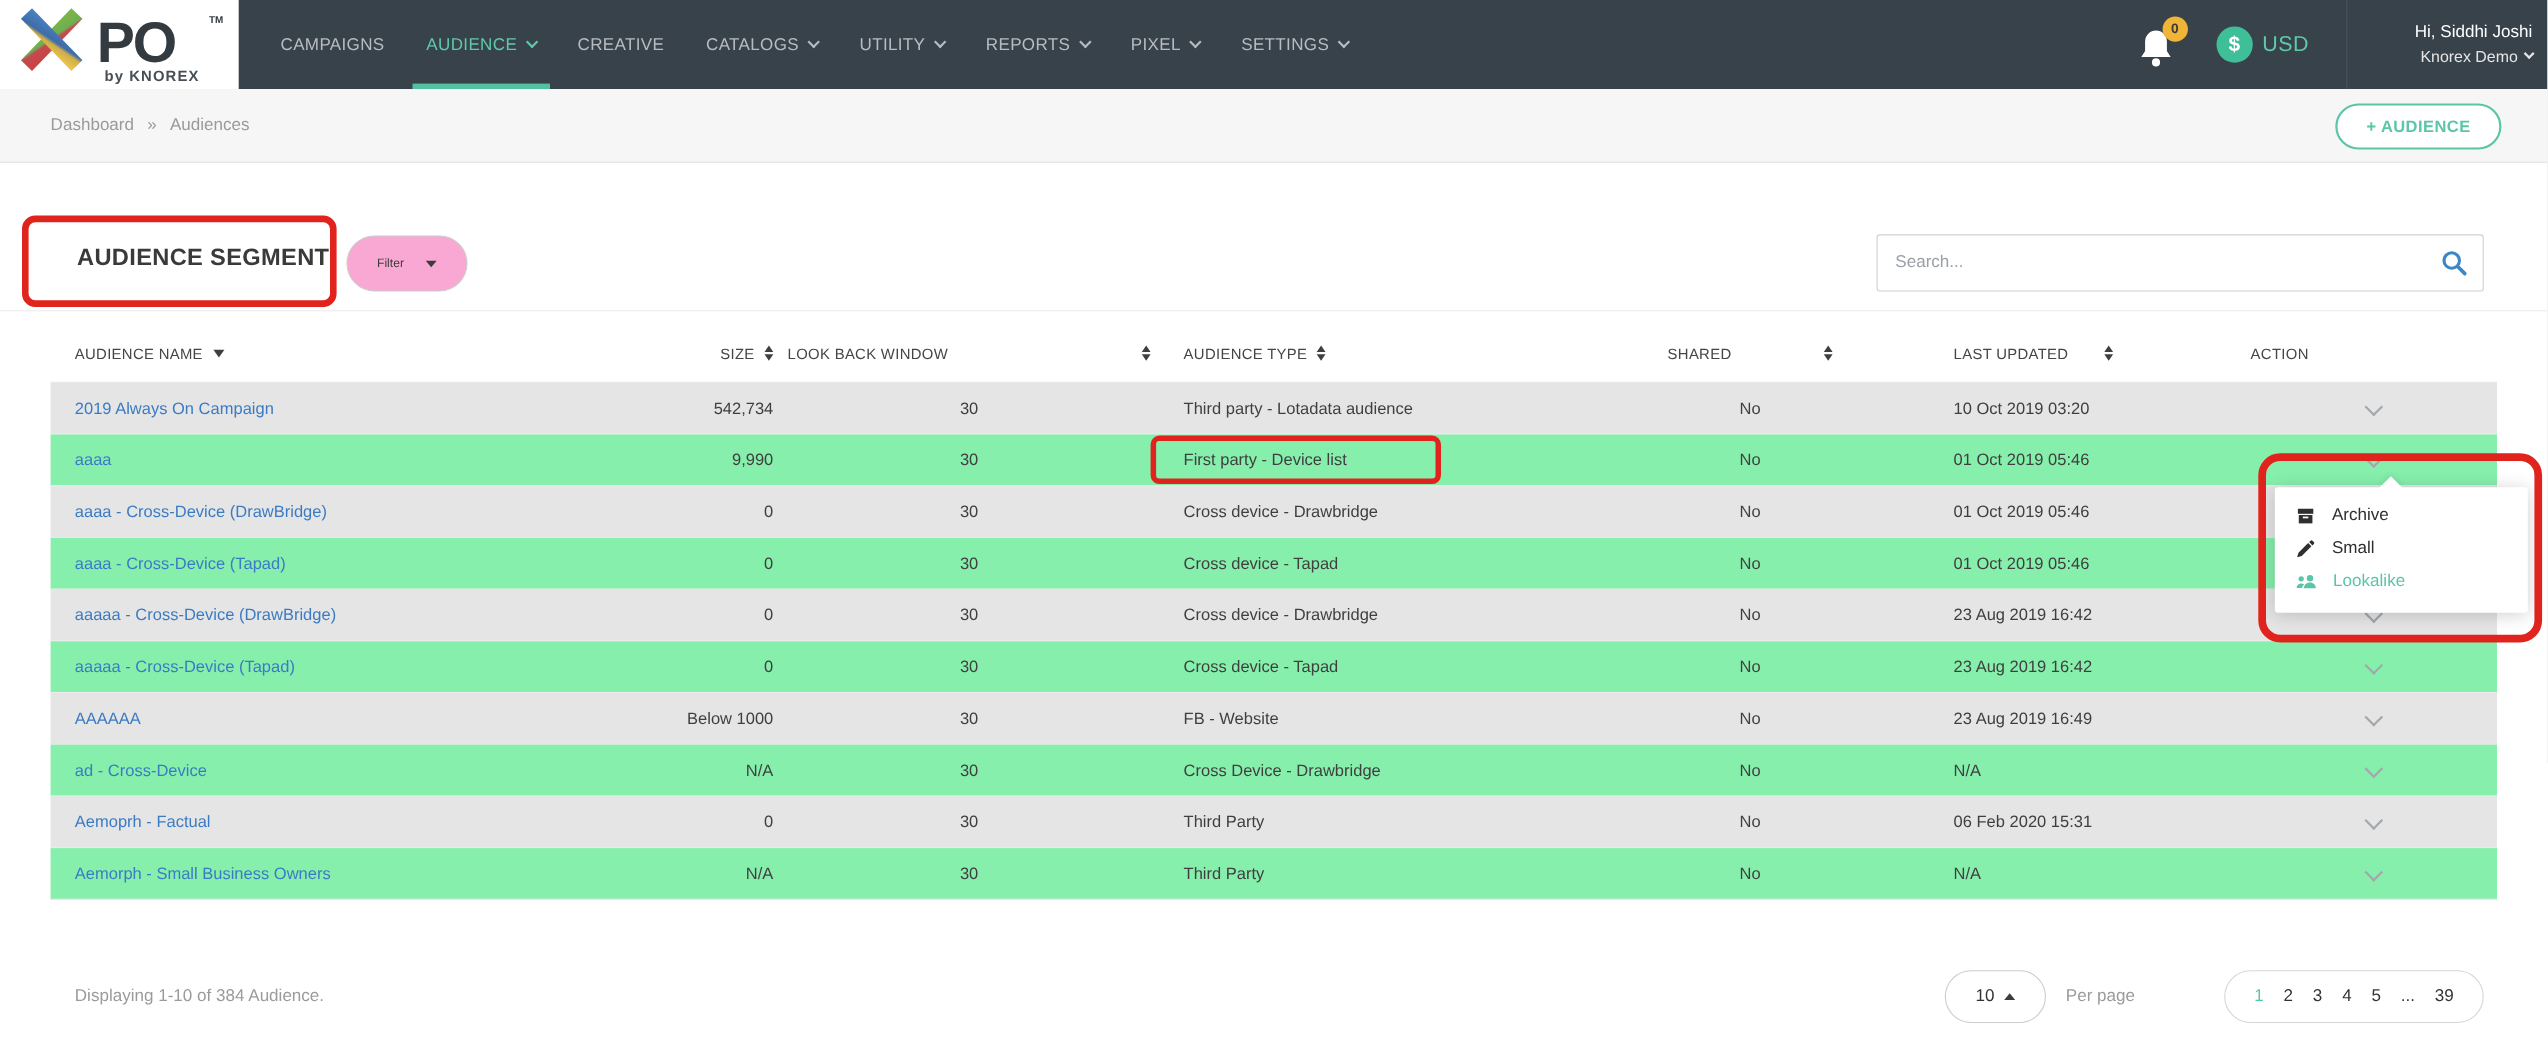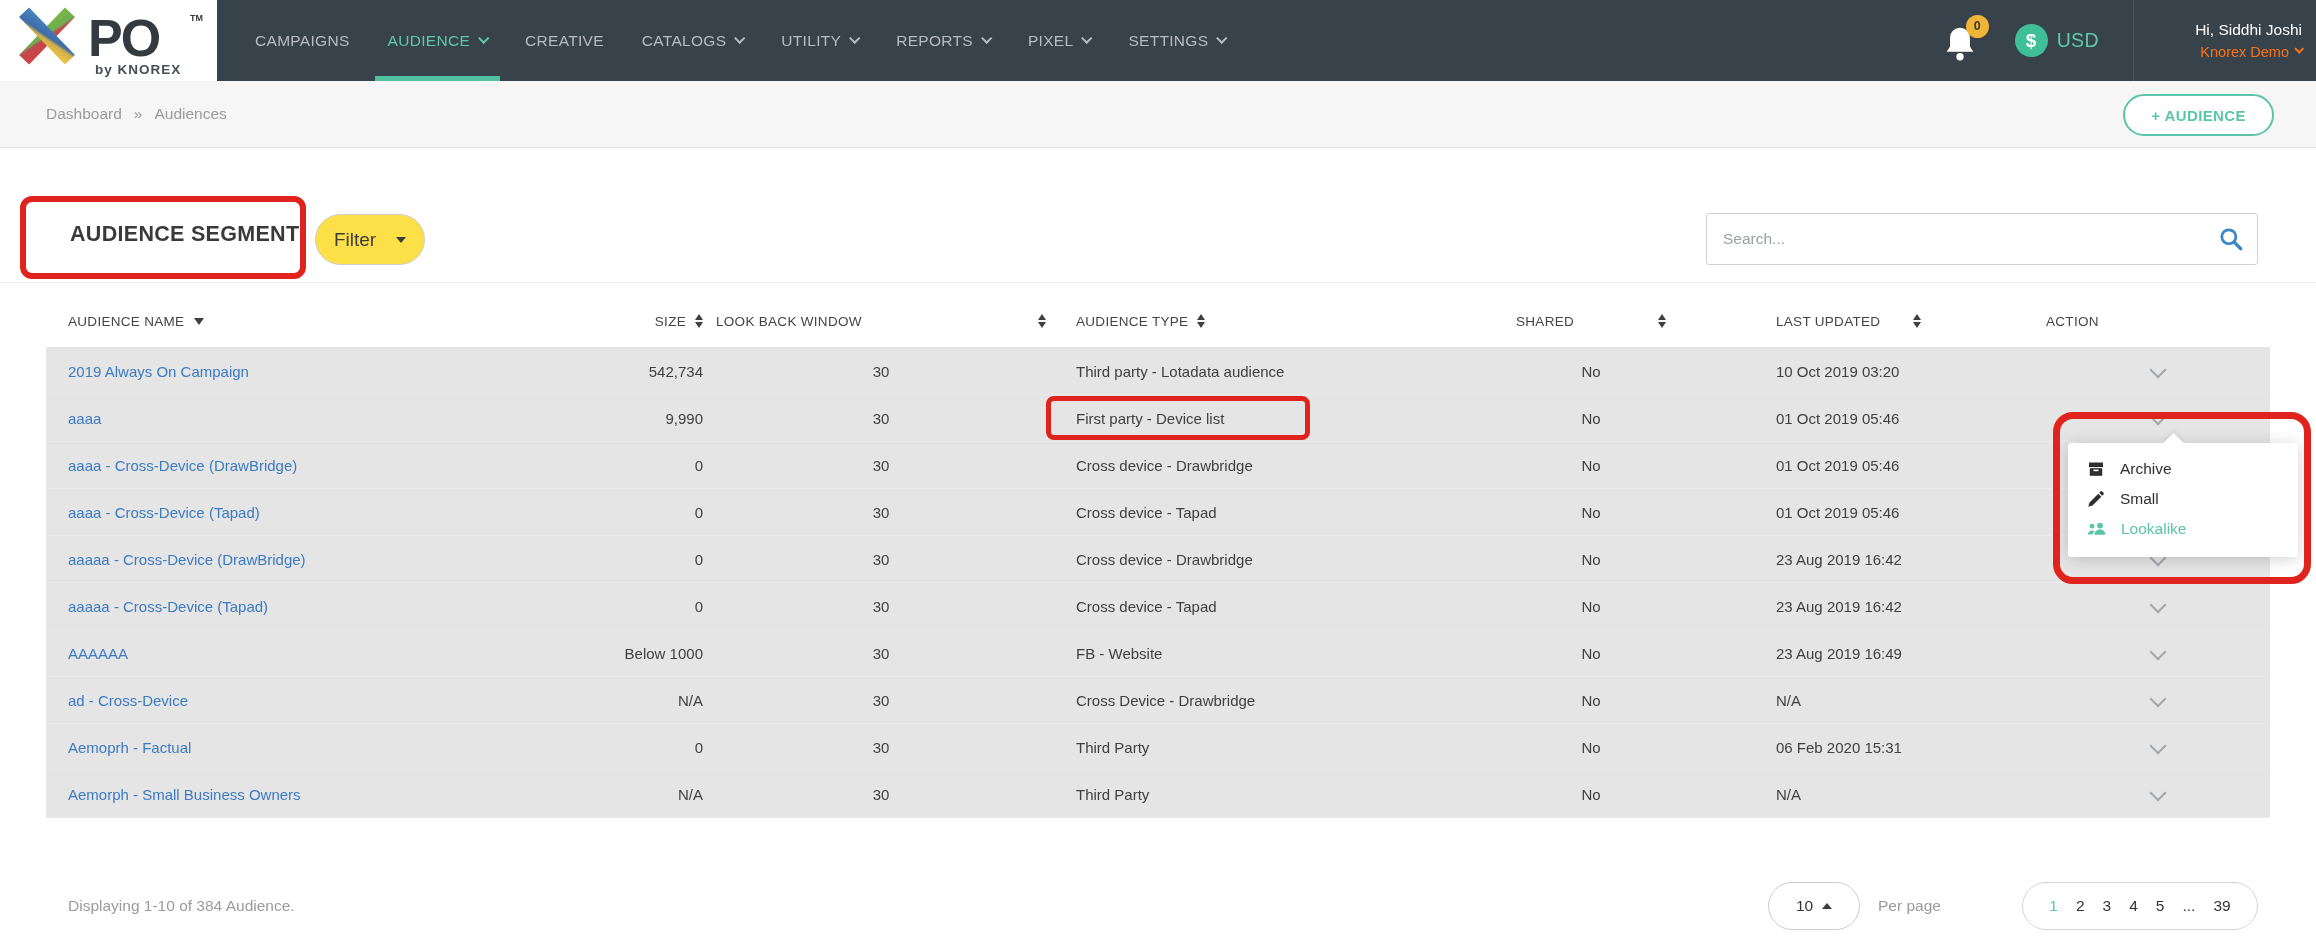--- a/index.html
+++ b/index.html
@@ -18,52 +18,52 @@
   .nav-right { position:absolute; right:0; top:0; height:81px; display:flex; align-items:center; }
   .bell-wrap { position:relative; width:44px; height:48px; margin-right:28px; cursor:pointer; }
   .bell-wrap svg { position:absolute; left:0; bottom:2px; }
   .badge { position:absolute; top:-2px; right:-2px; width:23px; height:23px; border-radius:50%; background:#f0b437; color:#3a3a3a; font-size:12.5px; font-weight:bold; display:flex; align-items:center; justify-content:center; }
   .currency { display:flex; align-items:center; margin-right:34px; cursor:pointer; }
   .dollar-circle { width:33px; height:33px; border-radius:50%; background:#3fbf97; color:#fff; font-size:19px; font-weight:bold; display:flex; align-items:center; justify-content:center; margin-right:9px; }
   .currency-code { color:#5fc9a9; font-size:19.5px; letter-spacing:.4px; }
   .nav-divider { width:1px; height:81px; background:#4a545d; }
   .user-block { width:182px; padding-right:14px; text-align:right; cursor:pointer; }
   .user-greeting { color:#ffffff; font-size:15.5px; margin-bottom:4px; }
-  .user-account { color:#f97316; font-size:14.5px; display:inline-flex; align-items:center; }
+  .user-account { color:#e5e5e5; font-size:14.5px; display:inline-flex; align-items:center; }
   .user-account .caret-down { width:7px; height:7px; margin-left:6px; }
 
   
   .breadcrumb-bar { position:absolute; top:81px; left:0; width:2316px; height:67px; background:#f6f6f7; border-bottom:1px solid #e3e3e3; }
   .breadcrumb { position:absolute; left:46px; top:50%; transform:translateY(-50%); font-size:15.5px; color:#9a9a9a; display:flex; gap:12px; align-items:center;text-align:center; }
   .crumb { cursor:pointer; }
   .add-audience-btn { position:absolute; right:42px; top:13px; height:42px; padding:0 26px; border-radius:21px; border:2px solid #5bc5a7; background:#ffffff; color:#5bc5a7; font-family:"Liberation Sans",sans-serif; font-size:15px; font-weight:bold; letter-spacing:.4px; cursor:pointer; display:flex; align-items:center; }
 
   
   .page-title { position:absolute; left:70px; top:222px; font-size:21.5px; font-weight:bold; color:#3a3a3a; letter-spacing:.3px; }
-  .filter-btn { position:absolute; left:315px; top:214px; width:110px; height:51px; border-radius:26px; border:1px solid #cccccc; background:#fde047; font-family:"Liberation Sans",sans-serif; font-size:19px; color:#3c3c3c; cursor:pointer; display:flex; align-items:center; justify-content:center; gap:20px; }
+  .filter-btn { position:absolute; left:315px; top:214px; width:110px; height:51px; border-radius:26px; border:1px solid #cccccc; background:#f9a8d4; font-family:"Liberation Sans",sans-serif; font-size:11px; color:#3c3c3c; cursor:pointer; display:flex; align-items:center; justify-content:center; gap:20px; }
   .tri-down { width:0; height:0; border-left:5px solid transparent; border-right:5px solid transparent; border-top:6px solid #3c3c3c; }
   .tri-up { width:0; height:0; border-left:5px solid transparent; border-right:5px solid transparent; border-bottom:6px solid #3c3c3c; }
   .search-wrap { position:absolute; left:1706px; top:213px; width:552px; height:52px; }
   .search-input { width:100%; height:100%; border:1px solid #ccd1d6; border-radius:3px; padding:0 52px 0 16px; font-family:"Liberation Sans",sans-serif; font-size:15.5px; color:#444; background:#fff; }
   .search-input::placeholder { color:#9aa0a6; }
   .search-icon { position:absolute; right:14px; top:13px; cursor:pointer; }
   .section-divider { position:absolute; top:282px; left:0; width:2316px; height:1px; background:#ececec; }
 
   
   .thead, .row { display:grid; grid-template-columns:560px 110px 330px 470px 150px 380px 224px; align-items:center; }
   .thead { position:absolute; top:295px; left:46px; width:2224px; height:52px; }
   .th { font-size:13.5px; color:#454545; letter-spacing:.3px; display:flex; align-items:center; cursor:pointer; }
   .th .lbl { white-space:nowrap; }
   .sort-both { display:inline-flex; flex-direction:column; gap:2px; margin-left:9px; }
   .sort-both i { display:block; width:0; height:0; border-left:4.5px solid transparent; border-right:4.5px solid transparent; }
   .sort-both .u { border-bottom:6px solid #3f3f3f; }
   .sort-both .d { border-top:6px solid #3f3f3f; }
   .sort-desc { display:inline-block; margin-left:10px; width:0; height:0; border-left:5.5px solid transparent; border-right:5.5px solid transparent; border-top:7px solid #3f3f3f; }
   .tbody { position:absolute; top:347px; left:46px; width:2224px; border-top:1px solid #e7e7e7; }
-  .row { height:47px; border-bottom:1px solid #ebebeb; background:#e5e5e5; }
+  .row { height:47px; border-bottom:1px solid #ebebeb; background:#86efac; }
   .row.stripe { background:#e5e5e5; }
   .td { font-size:15px; color:#3f3f3f; white-space:nowrap; }
   .c0 { padding-left:22px; }
   .c1 { text-align:right; padding-right:13px; justify-self:stretch; }
   .c2 { text-align:center; justify-self:stretch; }
   .c3 { padding-left:30px; }
   .c4 { text-align:center; justify-self:stretch; }
   .c5 { padding-left:110px;gap:24px; }
   .c6 { display:flex; justify-content:center; }
   .th.c0 { padding-left:22px; }

